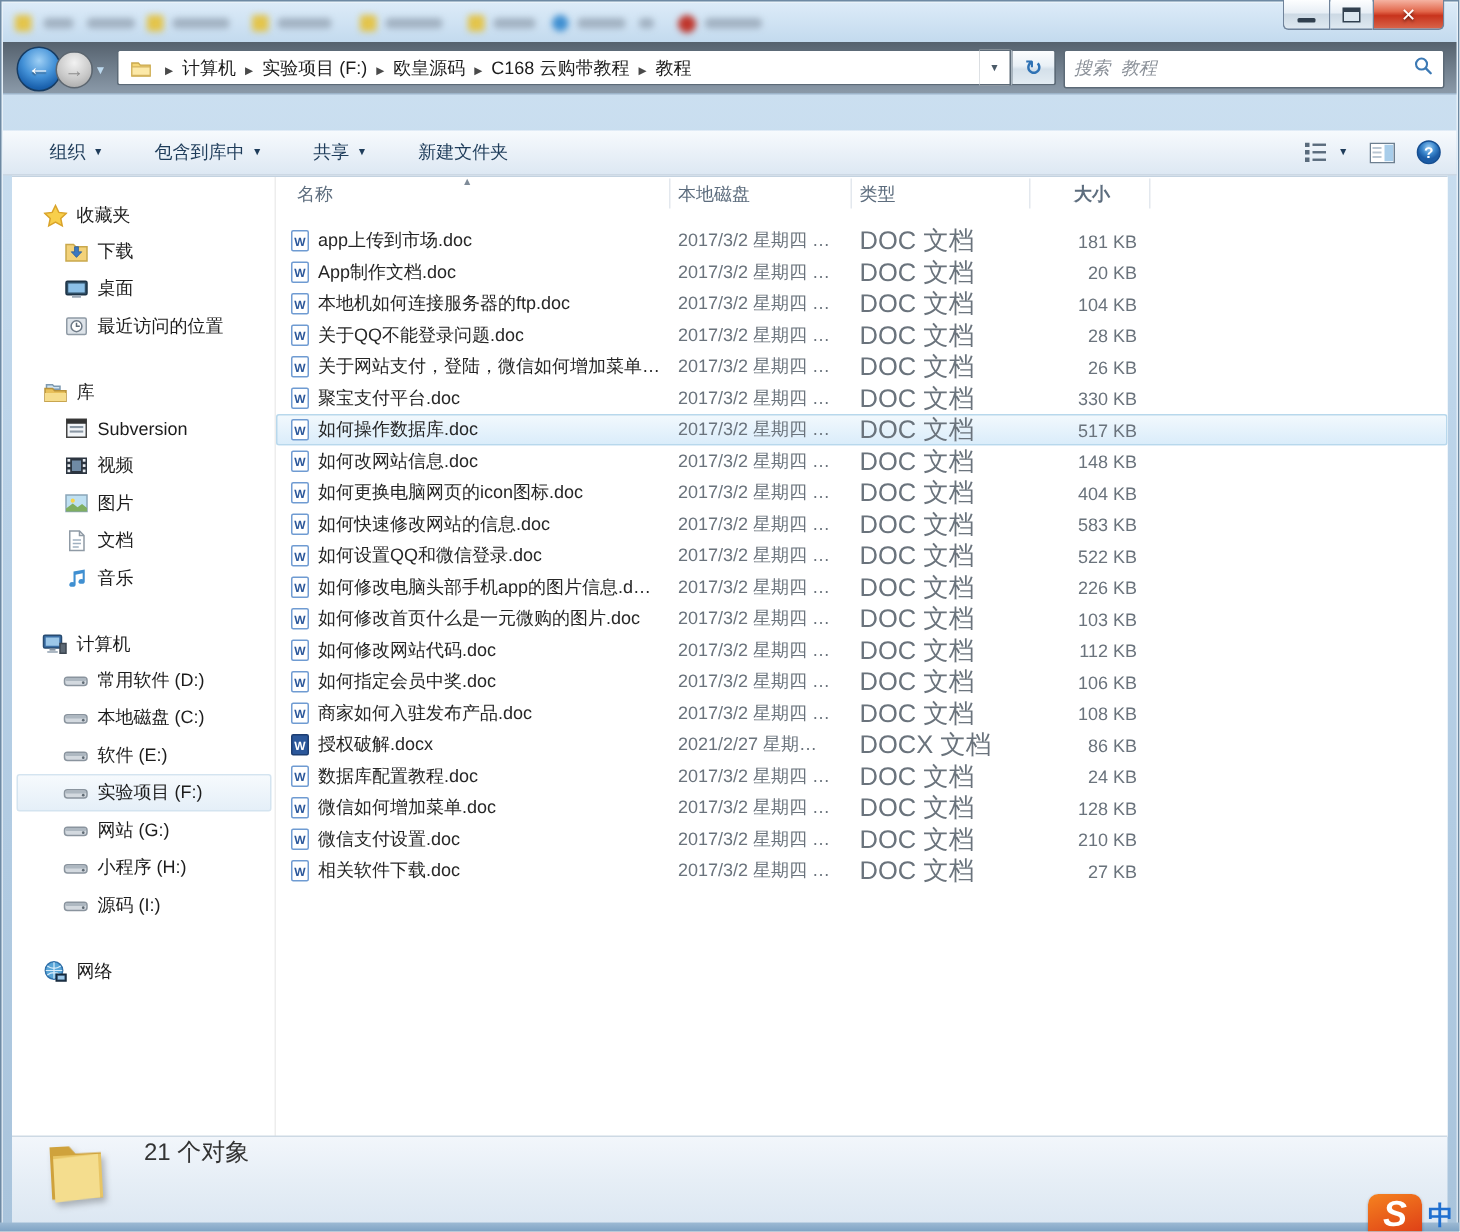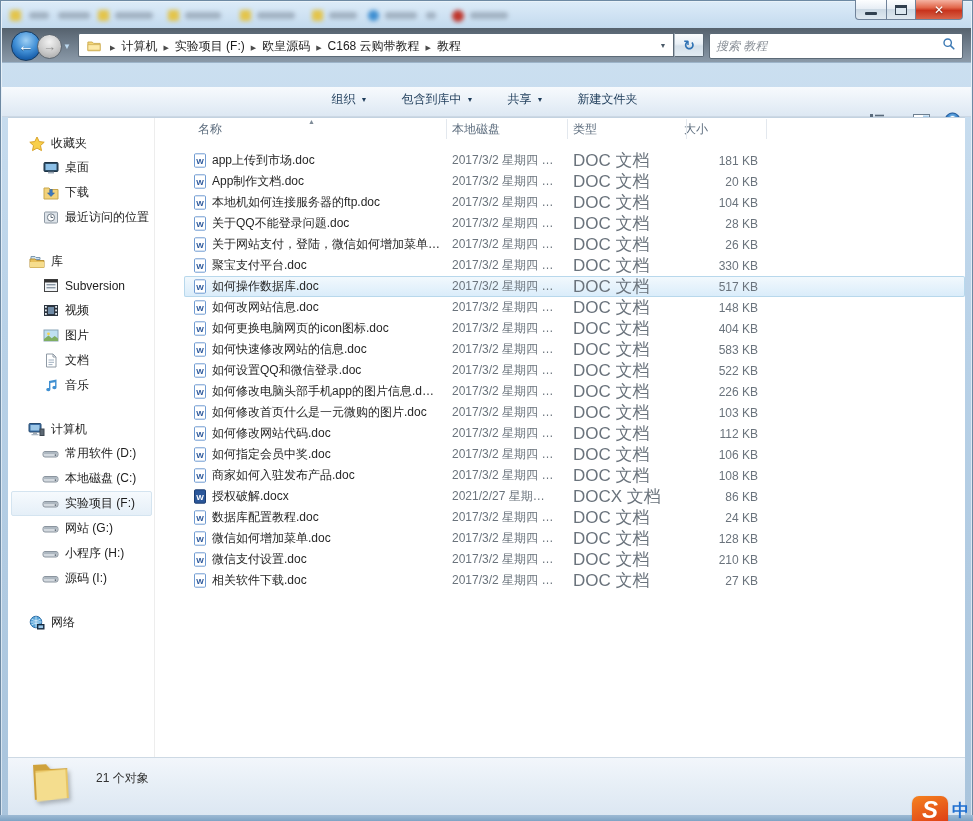--- a/index.html
+++ b/index.html
@@ -38,40 +38,40 @@
     color:#8e8e8e;font-size:13px;font-weight:bold;}
   #navchevron{position:absolute;left:61px;top:14px;font-size:8px;color:#bcd9ef;cursor:pointer;}
   #addressgroup{position:absolute;left:76px;top:5px;height:24px;display:flex;}
   #addressbar{display:flex;align-items:center;width:566px;background:#fff;border:1px solid #5c6a77;border-right:none;border-radius:2px 0 0 2px;padding:0 4px;overflow:hidden;}
   .addr-folder{margin:0 4px 0 2px;flex:0 0 auto;}
   .crumb{font-size:12px;color:#1c1c1c;padding:2px 4px;white-space:nowrap;cursor:pointer;border-radius:2px;}
   .crumbsep{font-size:7px;color:#4a4a4a;padding:0 2px;}
   #addrdrop{width:20px;background:#fff;border:1px solid #5c6a77;border-left:none;display:flex;align-items:center;justify-content:center;font-size:7px;color:#4a5a68;cursor:pointer;}
   #refreshbtn{width:28px;border:1px solid #5c6a77;border-left:1px solid #aab6c0;border-radius:0 2px 2px 0;display:flex;align-items:center;justify-content:center;cursor:pointer;
     background:linear-gradient(180deg,#fbfdfe 0%,#e9f0f6 45%,#d4e0ea 55%,#e2ebf2 100%);color:#2f72b4;font-size:14px;font-weight:bold;}
-  #searchbox{position:absolute;right:8px;top:5px;width:252px;height:24px;background:#fff;border:1px solid #5c6a77;border-radius:2px;display:flex;align-items:center;}
+  #searchbox{position:absolute;right:8px;top:5px;width:252px;height:24px;background:#fff;border:1px solid #5c6a77;border-radius:2px;display:flex;align-items:center;font-family:Liberation Mono, monospace;}
   #searchbox input{flex:1;border:none;outline:none;font-size:12px;padding:0 6px;font-family:inherit;background:transparent;color:#222;}
   #searchbox input::placeholder{font-style:italic;color:#8a9098;}
   .magnifier{width:20px;flex:0 0 auto;}
   
   #menubar{position:absolute;left:2px;top:62px;right:2px;height:25px;background:linear-gradient(180deg,#fafcfe,#f1f5fa);
     border-bottom:1px solid #e2e8ee;display:flex;align-items:center;padding-left:18px;box-sizing:border-box;}
   .menuitem{font-size:12px;color:#1a1a1a;margin-right:24px;padding:3px 4px;cursor:pointer;}
   
   #toolbar{position:absolute;left:2px;top:87px;right:2px;height:30px;
     background:linear-gradient(180deg,#f7fafd 0%,#eaf1f8 50%,#dde8f3 100%);
-    border-bottom:1px solid #ccd8e4;display:flex;align-items:center;box-sizing:border-box;padding:0 10px 0 22px;flex-direction:column;}
+    border-bottom:1px solid #ccd8e4;display:flex;align-items:center;box-sizing:border-box;padding:0 10px 0 22px;}
   .toolitem{font-size:12px;color:#1e3c5a;padding:4px 9px;margin-right:16px;border-radius:3px;cursor:pointer;display:flex;align-items:center;white-space:nowrap;}
   .toolcaret{font-size:7px;margin-left:5px;color:#1e3c5a;}
   #toolright{margin-left:auto;display:flex;align-items:center;gap:14px;}
   .toolicon{cursor:pointer;display:flex;align-items:center;}
   
   #content{position:absolute;left:8px;top:117px;right:8px;height:640px;background:#fff;border-top:1px solid #c3d2e0;}
   
-  #sidebar{position:absolute;left:0;top:0;bottom:0;width:147px;background:#fff;padding-top:14px;box-sizing:border-box;overflow:hidden;}
+  #sidebar{position:absolute;left:0;top:0;bottom:0;width:176px;background:#fff;padding-top:14px;box-sizing:border-box;overflow:hidden;}
   #sidebar::after{content:"";position:absolute;right:0;top:0;bottom:0;width:1px;background:#ededed;}
   .sb-section{margin-top:20px;}
   .sb-section:first-child{margin-top:0;}
   .sb-head{display:flex;align-items:center;height:23px;padding-left:20px;font-size:12px;color:#1c1c1c;cursor:pointer;}
   .sb-child{display:flex;align-items:center;height:23px;padding-left:30px;font-size:12px;color:#1c1c1c;cursor:pointer;border:1px solid transparent;border-radius:2px;margin:0 3px;}
   .sb-child.selected{background:linear-gradient(180deg,#f6fafd,#e5eff8);border-color:#d4e4f0;}
   .icn{display:inline-flex;width:17px;height:16px;margin-right:6px;flex:0 0 auto;align-items:center;justify-content:center;}
   .sb-label{white-space:nowrap;}
   
   #filelist{position:absolute;left:176px;top:0;right:0;bottom:0;background:#fff;}
@@ -85,21 +85,21 @@
   .c-name{position:absolute;left:8px;top:0;width:250px;height:21px;display:flex;align-items:center;overflow:hidden;}
   .c-name .icn{width:15px;height:15px;margin-right:5px;}
   .fname{font-size:12px;color:#262626;white-space:nowrap;overflow:hidden;}
   .c-date{position:absolute;left:268px;top:0;width:112px;height:21px;font-size:12px;color:#6a737c;display:flex;align-items:center;white-space:nowrap;overflow:hidden;}
   .c-type{position:absolute;left:389px;top:0;width:108px;height:21px;font-size:17px;color:#6a737c;display:flex;align-items:center;}
   .c-size{position:absolute;left:490px;top:0;width:84px;height:21px;font-size:12px;color:#6a737c;display:flex;align-items:center;justify-content:flex-end;}
   
   #statusbar{position:absolute;left:8px;top:757px;right:8px;height:58px;
     background:linear-gradient(180deg,#f2f6fb 0%,#e6eef6 50%,#dce7f2 100%);border-top:1px solid #cdd9e4;}
   #bigfolder{position:absolute;left:20px;top:2px;transform:rotate(-3deg);filter:drop-shadow(2px 3px 2px rgba(0,0,0,.25));}
-  #statustext{position:absolute;left:88px;top:12px;font-size:12px;color:#333;}
+  #statustext{position:absolute;left:88px;top:0;font-size:16px;color:#333;}
   
   #bottomedge{position:absolute;left:0;bottom:0;width:100%;height:6px;background:linear-gradient(180deg,#9dbad4,#7ea3c4);}
   
   #ime{position:absolute;right:4px;bottom:-3px;display:flex;align-items:flex-end;z-index:50;}
   #ime .sbox{width:36px;height:28px;border-radius:7px 7px 3px 3px;background:linear-gradient(160deg,#f5821f,#dd3b16);display:flex;align-items:center;justify-content:center;
     color:#fff;font-weight:bold;font-style:italic;font-size:24px;line-height:1;box-shadow:0 1px 2px rgba(0,0,0,.3);}
   #ime .zhong{font-size:17px;font-weight:bold;color:#1f6fd0;margin:0 0 2px 4px;}
 </style>
 </head>
 <body>
@@ -227,35 +227,35 @@
             <span class="icn">
               <svg width="16" height="16" viewBox="0 0 16 16">
                 <polygon points="8,1 10.2,5.6 15.2,6.2 11.5,9.6 12.5,14.6 8,12.1 3.5,14.6 4.5,9.6 0.8,6.2 5.8,5.6" fill="#f8cf4b" stroke="#d9a32a"></polygon>
               </svg>
             </span>
             <span class="sb-label">收藏夹</span>
           </div>
           <div class="sb-child">
             <span class="icn">
               <svg width="16" height="15" viewBox="0 0 16 15">
+                <path d="M1,3 h5 l1.5,1.5 H15 v9.5 H1 z" fill="#f3d27a" stroke="#c9a84c"></path>
+                <path d="M9.3,4.5 v3.4 h2.2 L8,11.6 4.5,7.9 h2.2 V4.5 z" fill="#3c78c0" stroke="#2a5a96" stroke-width="0.5"></path>
+              </svg>
+            </span>
+            <span class="sb-label">下载</span>
+          </div>
+          <div class="sb-child">
+            <span class="icn">
+              <svg width="16" height="15" viewBox="0 0 16 15">
                 <rect x="1" y="2.5" width="14" height="9" rx="1" fill="#2e4e66" stroke="#1d3346"></rect>
                 <rect x="2.5" y="4" width="11" height="6" fill="#8cc0e8"></rect>
                 <rect x="5" y="11.7" width="6" height="1.8" fill="#9aa7b5"></rect>
               </svg>
             </span>
             <span class="sb-label">桌面</span>
-          </div>
-          <div class="sb-child">
-            <span class="icn">
-              <svg width="16" height="15" viewBox="0 0 16 15">
-                <path d="M1,3 h5 l1.5,1.5 H15 v9.5 H1 z" fill="#f3d27a" stroke="#c9a84c"></path>
-                <path d="M9.3,4.5 v3.4 h2.2 L8,11.6 4.5,7.9 h2.2 V4.5 z" fill="#3c78c0" stroke="#2a5a96" stroke-width="0.5"></path>
-              </svg>
-            </span>
-            <span class="sb-label">下载</span>
           </div>
           <div class="sb-child">
             <span class="icn">
               <svg width="16" height="15" viewBox="0 0 16 15">
                 <rect x="1.5" y="2" width="13" height="11" rx="1" fill="#dde3e9" stroke="#8f9aa5"></rect>
                 <circle cx="8" cy="7.5" r="3.6" fill="#fff" stroke="#6f7b87"></circle>
                 <path d="M8,5.2 v2.3 h2.2" fill="none" stroke="#5f6b77" stroke-width="1"></path>
               </svg>
             </span>
             <span class="sb-label">最近访问的位置</span>
@@ -359,20 +359,30 @@
           <div class="sb-child">
             <span class="icn">
               <svg width="17" height="14" viewBox="0 0 17 14">
                 <rect x="1" y="4.5" width="15" height="5.5" rx="2" fill="#d3d9df" stroke="#8a949e"></rect>
                 <rect x="1.6" y="5" width="13.8" height="2" rx="1" fill="#aeb8c1"></rect>
                 <circle cx="13.5" cy="8.1" r="0.9" fill="#5f6a74"></circle>
               </svg>
             </span>
             <span class="sb-label">本地磁盘 (C:)</span>
           </div>
+          <div class="sb-child">
+            <span class="icn">
+              <svg width="17" height="14" viewBox="0 0 17 14">
+                <rect x="1" y="4.5" width="15" height="5.5" rx="2" fill="#d3d9df" stroke="#8a949e"></rect>
+                <rect x="1.6" y="5" width="13.8" height="2" rx="1" fill="#aeb8c1"></rect>
+                <circle cx="13.5" cy="8.1" r="0.9" fill="#5f6a74"></circle>
+              </svg>
+            </span>
+            <span class="sb-label">软件 (E:)</span>
+          </div>
           <div class="sb-child selected">
             <span class="icn">
               <svg width="17" height="14" viewBox="0 0 17 14">
                 <rect x="1" y="4.5" width="15" height="5.5" rx="2" fill="#d3d9df" stroke="#8a949e"></rect>
                 <rect x="1.6" y="5" width="13.8" height="2" rx="1" fill="#aeb8c1"></rect>
                 <circle cx="13.5" cy="8.1" r="0.9" fill="#5f6a74"></circle>
               </svg>
             </span>
             <span class="sb-label">实验项目 (F:)</span>
           </div>
@@ -420,21 +430,21 @@
             <span class="sb-label">网络</span>
           </div>
         </div>
       </div>
     <div id="filelist">
       <div id="listheader">
         <span class="sortarrow">▲</span>
         <span class="hcol" style="left:14px;">名称</span>
         <span class="hcol" style="left:268px;">本地磁盘</span>
         <span class="hcol" style="left:389px;">类型</span>
-        <span class="hcol" style="left:500px;">大小</span>
+        <span class="hcol" style="left:532px;font-weight:bold;">大小</span>
         <span class="hsep" style="left:262px;"></span>
         <span class="hsep" style="left:383px;"></span>
         <span class="hsep" style="left:502px;"></span>
         <span class="hsep" style="left:582px;"></span>
       </div>
       <div id="rows">
           <div class="row">
             <span class="c-name">
               <span class="icn">
                 <svg width="14" height="15" viewBox="0 0 14 15">

